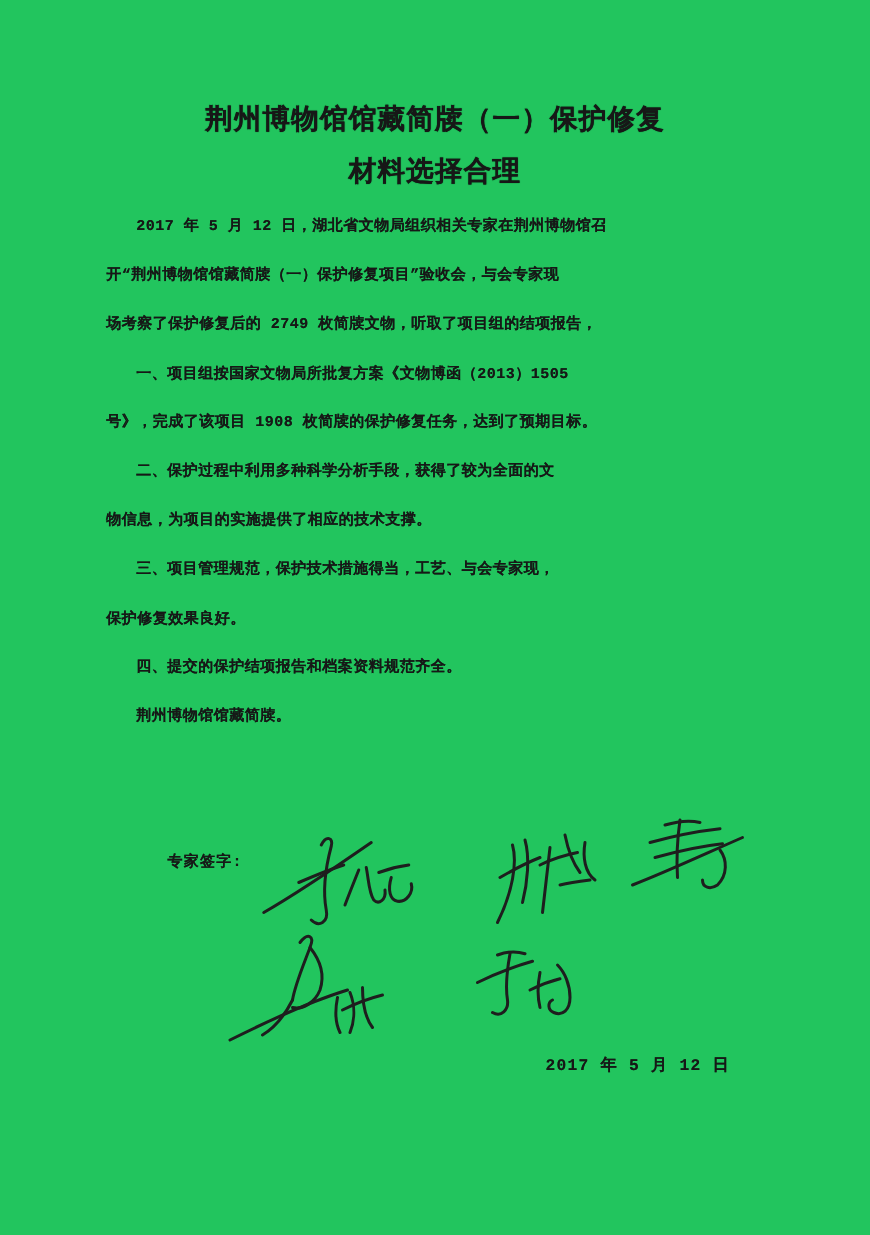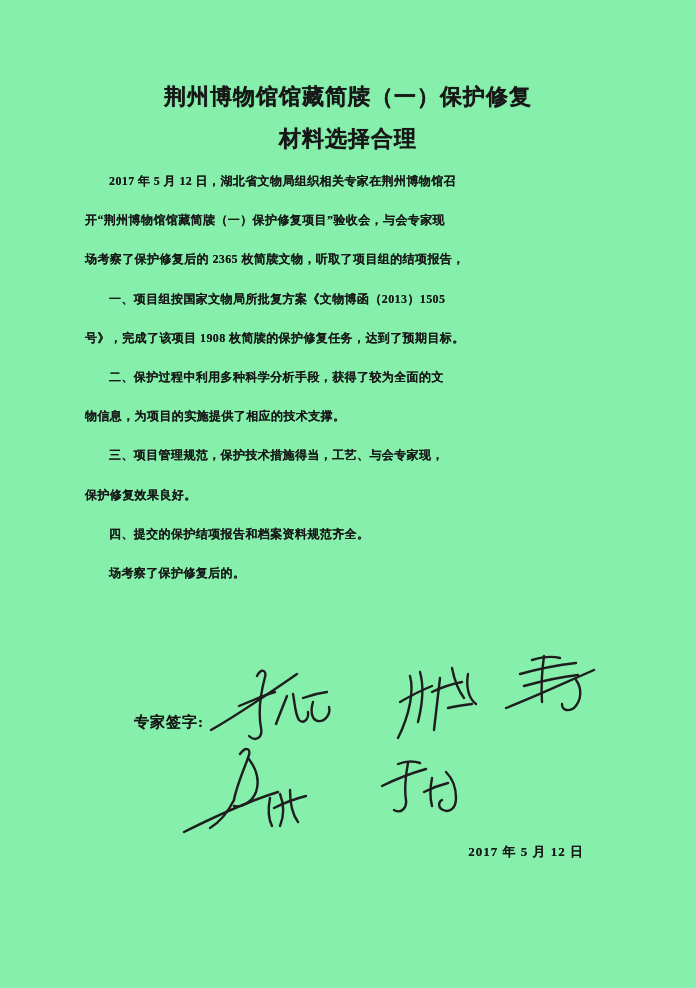--- a/index.html
+++ b/index.html
@@ -4,23 +4,23 @@
 <style>
   html, body {
     margin: 0;
     padding: 0;
     background: #ffffff;
   }
   .page {
     position: relative;
     width: 696px;
     height: 988px;
-    background: #86efac;
+    background: #22c55e;
     overflow: hidden;
-    font-family: Liberation Serif, serif;
+    font-family: Liberation Mono, monospace;
     color: #171717;
   }
   .title-block {
     position: absolute;
     top: 76px;
     left: 0;
     width: 100%;
     text-align: center;
     font-size: 22px;
     font-weight: bold;
@@ -42,25 +42,24 @@
   .body-line {
     white-space: nowrap;
   }
   .body-line.indent {
     text-indent: 2em;
   }
   .sig-label {
     position: absolute;
     top: 681px;
     left: 134px;
-    font-size: 15px;
+    font-size: 12px;
     font-weight: 600;
     letter-spacing: 1px;
     text-shadow: 0 0 0.4px rgba(0,0,0,0.6);
-    margin-top: 32px;
   }
   .date-line {
     position: absolute;
     top: 843px;
     right: 112px;
     font-size: 13px;
     font-weight: 600;
     letter-spacing: 1px;
     text-shadow: 0 0 0.4px rgba(0,0,0,0.6);
   }
@@ -81,29 +80,29 @@
 <div class="page">
 
   <div class="title-block">
     <div>荆州博物馆馆藏简牍（一）保护修复</div>
     <div>材料选择合理</div>
   </div>
 
   <div class="body-block">
     <div class="body-line indent">2017 年 5 月 12 日，湖北省文物局组织相关专家在荆州博物馆召</div>
     <div class="body-line">开“荆州博物馆馆藏简牍（一）保护修复项目”验收会，与会专家现</div>
-    <div class="body-line">场考察了保护修复后的 2365 枚简牍文物，听取了项目组的结项报告，</div>
+    <div class="body-line">场考察了保护修复后的 2749 枚简牍文物，听取了项目组的结项报告，</div>
     <div class="body-line indent">一、项目组按国家文物局所批复方案《文物博函（2013）1505</div>
     <div class="body-line">号》，完成了该项目 1908 枚简牍的保护修复任务，达到了预期目标。</div>
     <div class="body-line indent">二、保护过程中利用多种科学分析手段，获得了较为全面的文</div>
     <div class="body-line">物信息，为项目的实施提供了相应的技术支撑。</div>
     <div class="body-line indent">三、项目管理规范，保护技术措施得当，工艺、与会专家现，</div>
     <div class="body-line">保护修复效果良好。</div>
     <div class="body-line indent">四、提交的保护结项报告和档案资料规范齐全。</div>
-    <div class="body-line indent">场考察了保护修复后的。</div>
+    <div class="body-line indent">荆州博物馆馆藏简牍。</div>
   </div>
 
   <div class="sig-label">专家签字:</div>
 
   <div class="signature" style="left:205px; top:662px;">
     <svg width="130" height="85" viewBox="0 0 130 85">
       <path d="M52,14 C56,6 62,8 60,15 C56,30 53,50 56,66 C58,76 50,80 44,74"></path>
       <path d="M6,68 C34,52 66,30 92,12"></path>
       <path d="M34,44 C48,38 60,33 70,30"></path>
       <path d="M82,34 C78,44 74,54 71,62"></path>

